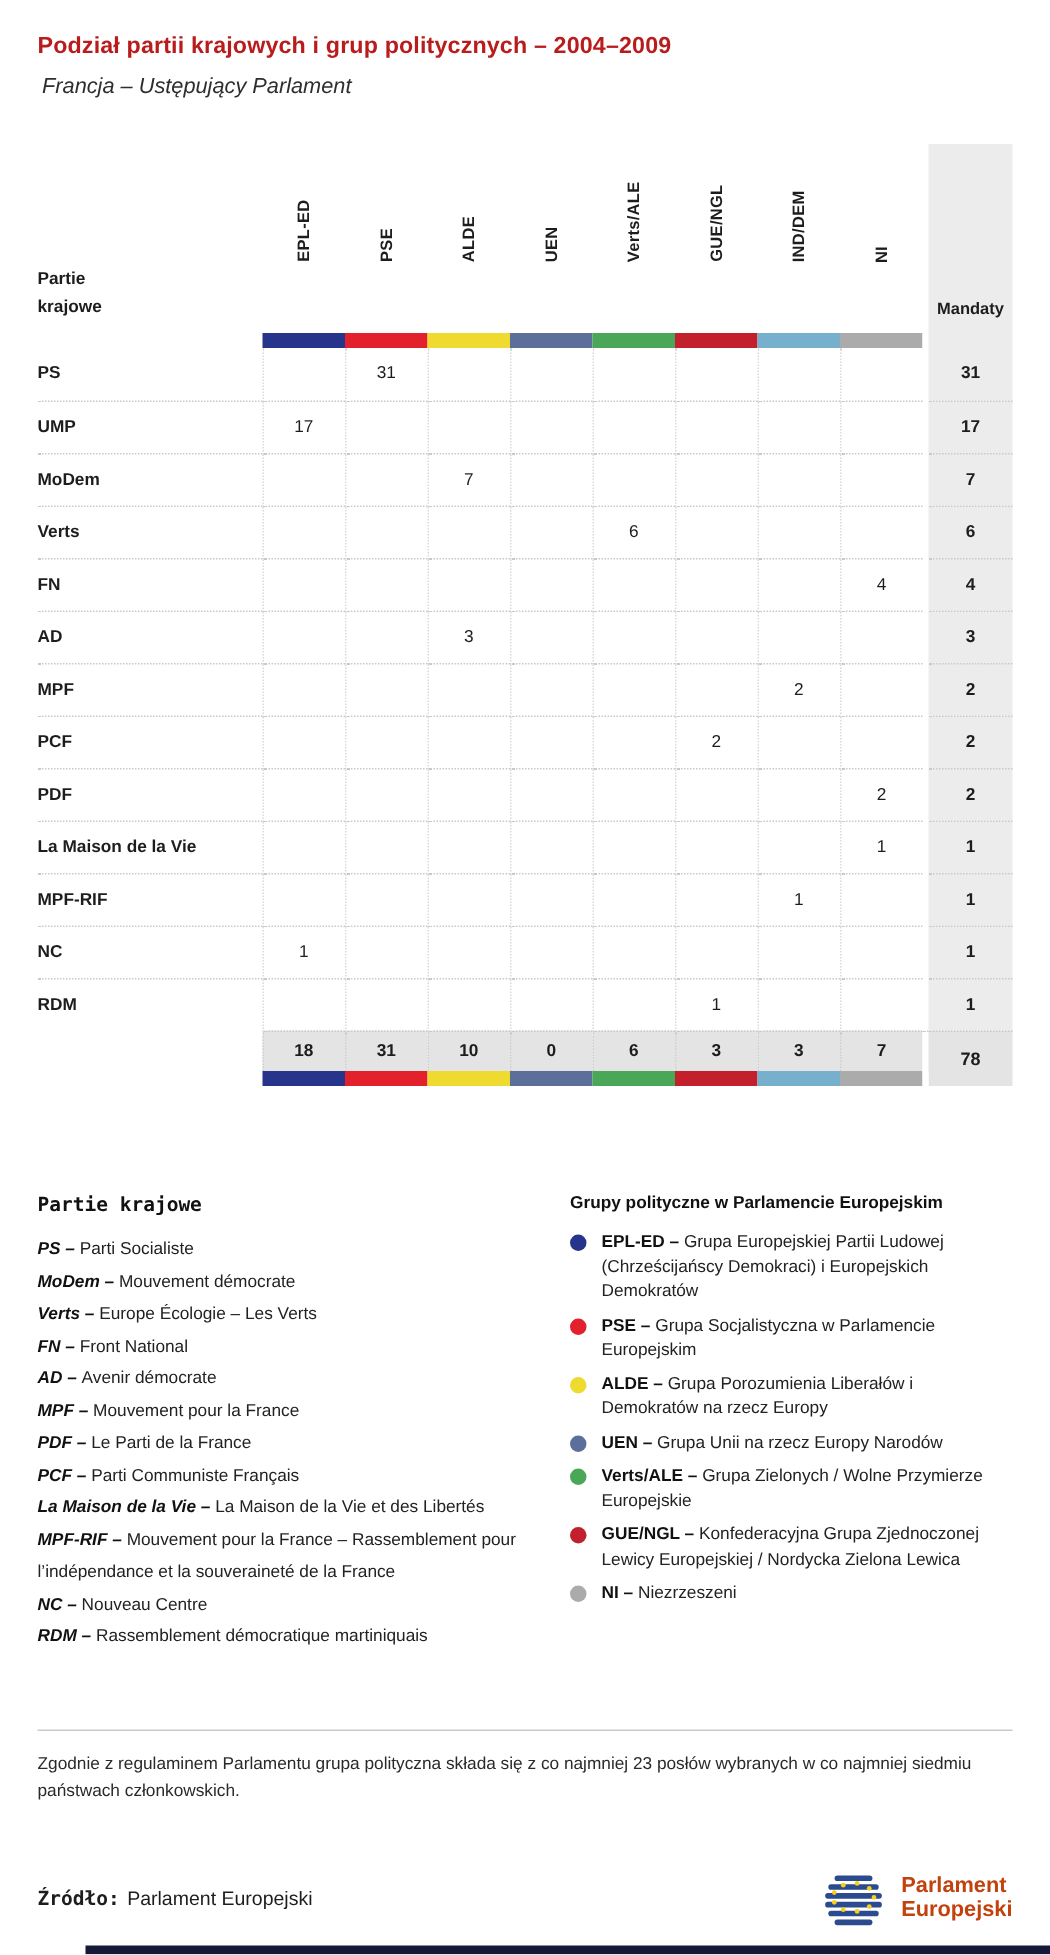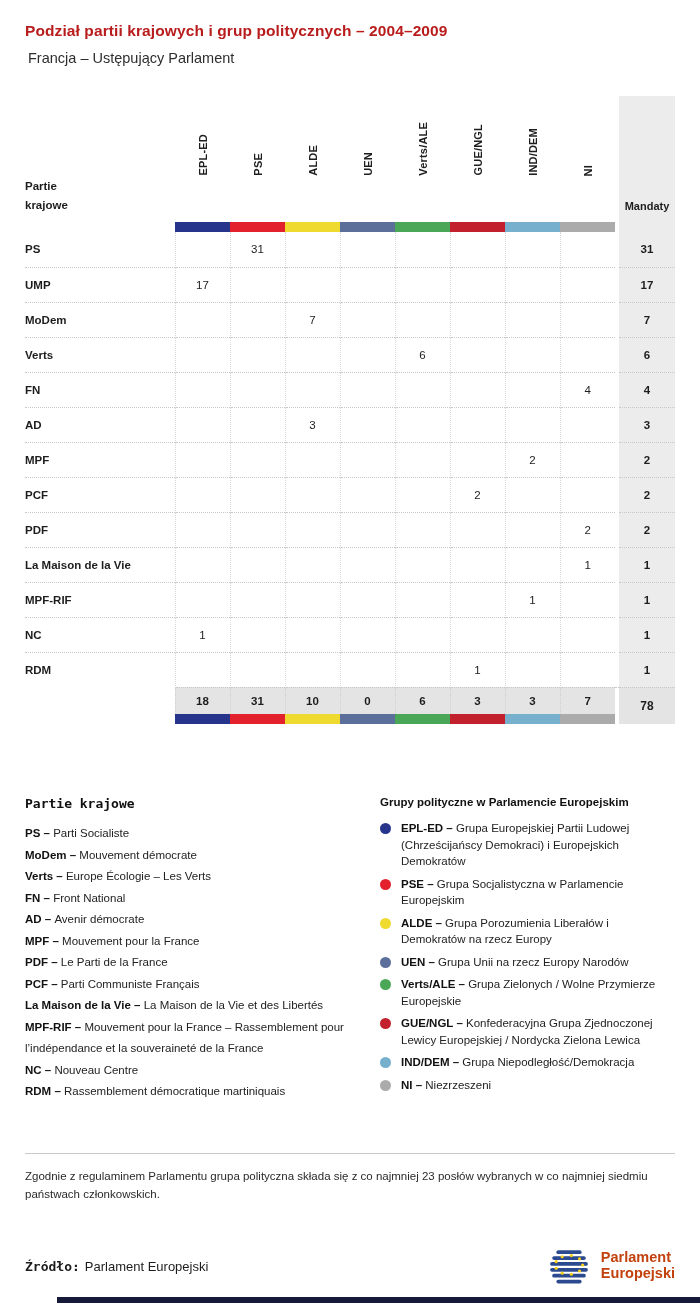--- a/index.html
+++ b/index.html
@@ -2,21 +2,21 @@
 <html><head>
 <meta charset="utf-8">
 <style>
   * { box-sizing: border-box; margin: 0; padding: 0; }
   html, body { background: #ffffff; }
   body { font-family: "Liberation Sans", sans-serif; color: #1d1d1d; }
   .page { width: 700px; height: 1303px; position: relative; overflow: hidden; background: #fff; }
   .content { padding: 22px 25px 0 25px; }
 
   .title { font-size: 15.5px; font-weight: 700; color: #b91c1c; letter-spacing: 0.1px; }
-  .subtitle { font-size: 14.5px; font-weight: 400; color: #2e2e2e; margin: 10px 0 0 3px; }
+  .subtitle { font-size: 14.5px; font-weight: 400; color: #2e2e2e; margin: 10px 0 0 3px; font-style: italic; }
 
   
   table.seats-table { border-collapse: collapse; table-layout: fixed; width: 650px; margin-top: 30px; }
   .seats-table th, .seats-table td { padding: 0; font-weight: normal; }
   col.c-party { width: 150px; } col.c-grp { width: 55px; } col.c-gap { width: 4px; } col.c-seats { width: 56px; }
 
   tr.head-row th { height: 126px; vertical-align: bottom; }
   th.party-head { text-align: left; }
   .corner { display: block; width: 62px; font-size: 11.5px; font-weight: 700; line-height: 1.6; padding-bottom: 8px; }
   th.group-head { text-align: center; }
@@ -40,21 +40,21 @@
   tr.totals td.party { background: #fff; border-top: none; }
   td.seats-total { background: #e4e4e4; font-weight: 700; font-size: 12px; text-align: center; vertical-align: middle; }
 
   
   .legend { display: flex; margin-top: 72px; }
   .legend-left { width: 355px; flex: none; }
   .legend-right { flex: 1; }
   .legend-title-mono { font-family: "DejaVu Sans Mono", monospace; font-size: 13px; font-weight: 700; margin-bottom: 12px; color: #111; }
   .legend-title-sans { font-size: 11.5px; font-weight: 700; margin-bottom: 12px; color: #111; }
   .p-item { font-size: 11.5px; line-height: 21.5px; color: #222; padding-right: 14px; }
-  .p-item b { color: #111; }
+  .p-item b { color: #111; font-style: italic; }
   .g-item { display: flex; align-items: flex-start; margin-bottom: 6px; }
   .g-dot { width: 11px; height: 11px; border-radius: 50%; flex: 0 0 11px; margin: 3px 10px 0 0; }
   .g-text { font-size: 11.5px; line-height: 16.5px; color: #222; }
   .g-text b { color: #111; }
 
   
   .note { margin-top: 50px; border-top: 1px solid #c9c9c9; padding-top: 13px; font-size: 11.5px; line-height: 1.6; color: #2a2a2a; }
   .source-row { position: absolute; left: 25px; right: 25px; bottom: 16px; display: flex; justify-content: space-between; align-items: center; }
   .source { font-size: 13px; color: #1d1d1d; }
   .src-label { font-family: "DejaVu Sans Mono", monospace; font-weight: 700; margin-right: 5px; }
@@ -352,24 +352,20 @@
               <span class="g-dot" style="background:#5c6f9b"></span>
               <span class="g-text"><b>UEN – </b>Grupa Unii na rzecz Europy Narodów</span>
             </div>
             <div class="g-item">
               <span class="g-dot" style="background:#4aa757"></span>
               <span class="g-text"><b>Verts/ALE – </b>Grupa Zielonych / Wolne Przymierze Europejskie</span>
             </div>
             <div class="g-item">
               <span class="g-dot" style="background:#c2202c"></span>
               <span class="g-text"><b>GUE/NGL – </b>Konfederacyjna Grupa Zjednoczonej Lewicy Europejskiej / Nordycka Zielona Lewica</span>
-            </div>
-            <div class="g-item">
-              <span class="g-dot" style="background:#76b0cc"></span>
-              <span class="g-text"><b>IND/DEM – </b>Grupa Niepodległość/Demokracja</span>
             </div>
             <div class="g-item">
               <span class="g-dot" style="background:#ababab"></span>
               <span class="g-text"><b>NI – </b>Niezrzeszeni</span>
             </div>
           </div>
       </div>
     </div>
 
     <div class="note">Zgodnie z regulaminem Parlamentu grupa polityczna składa się z co najmniej 23 posłów wybranych w co najmniej siedmiu państwach członkowskich.</div>

